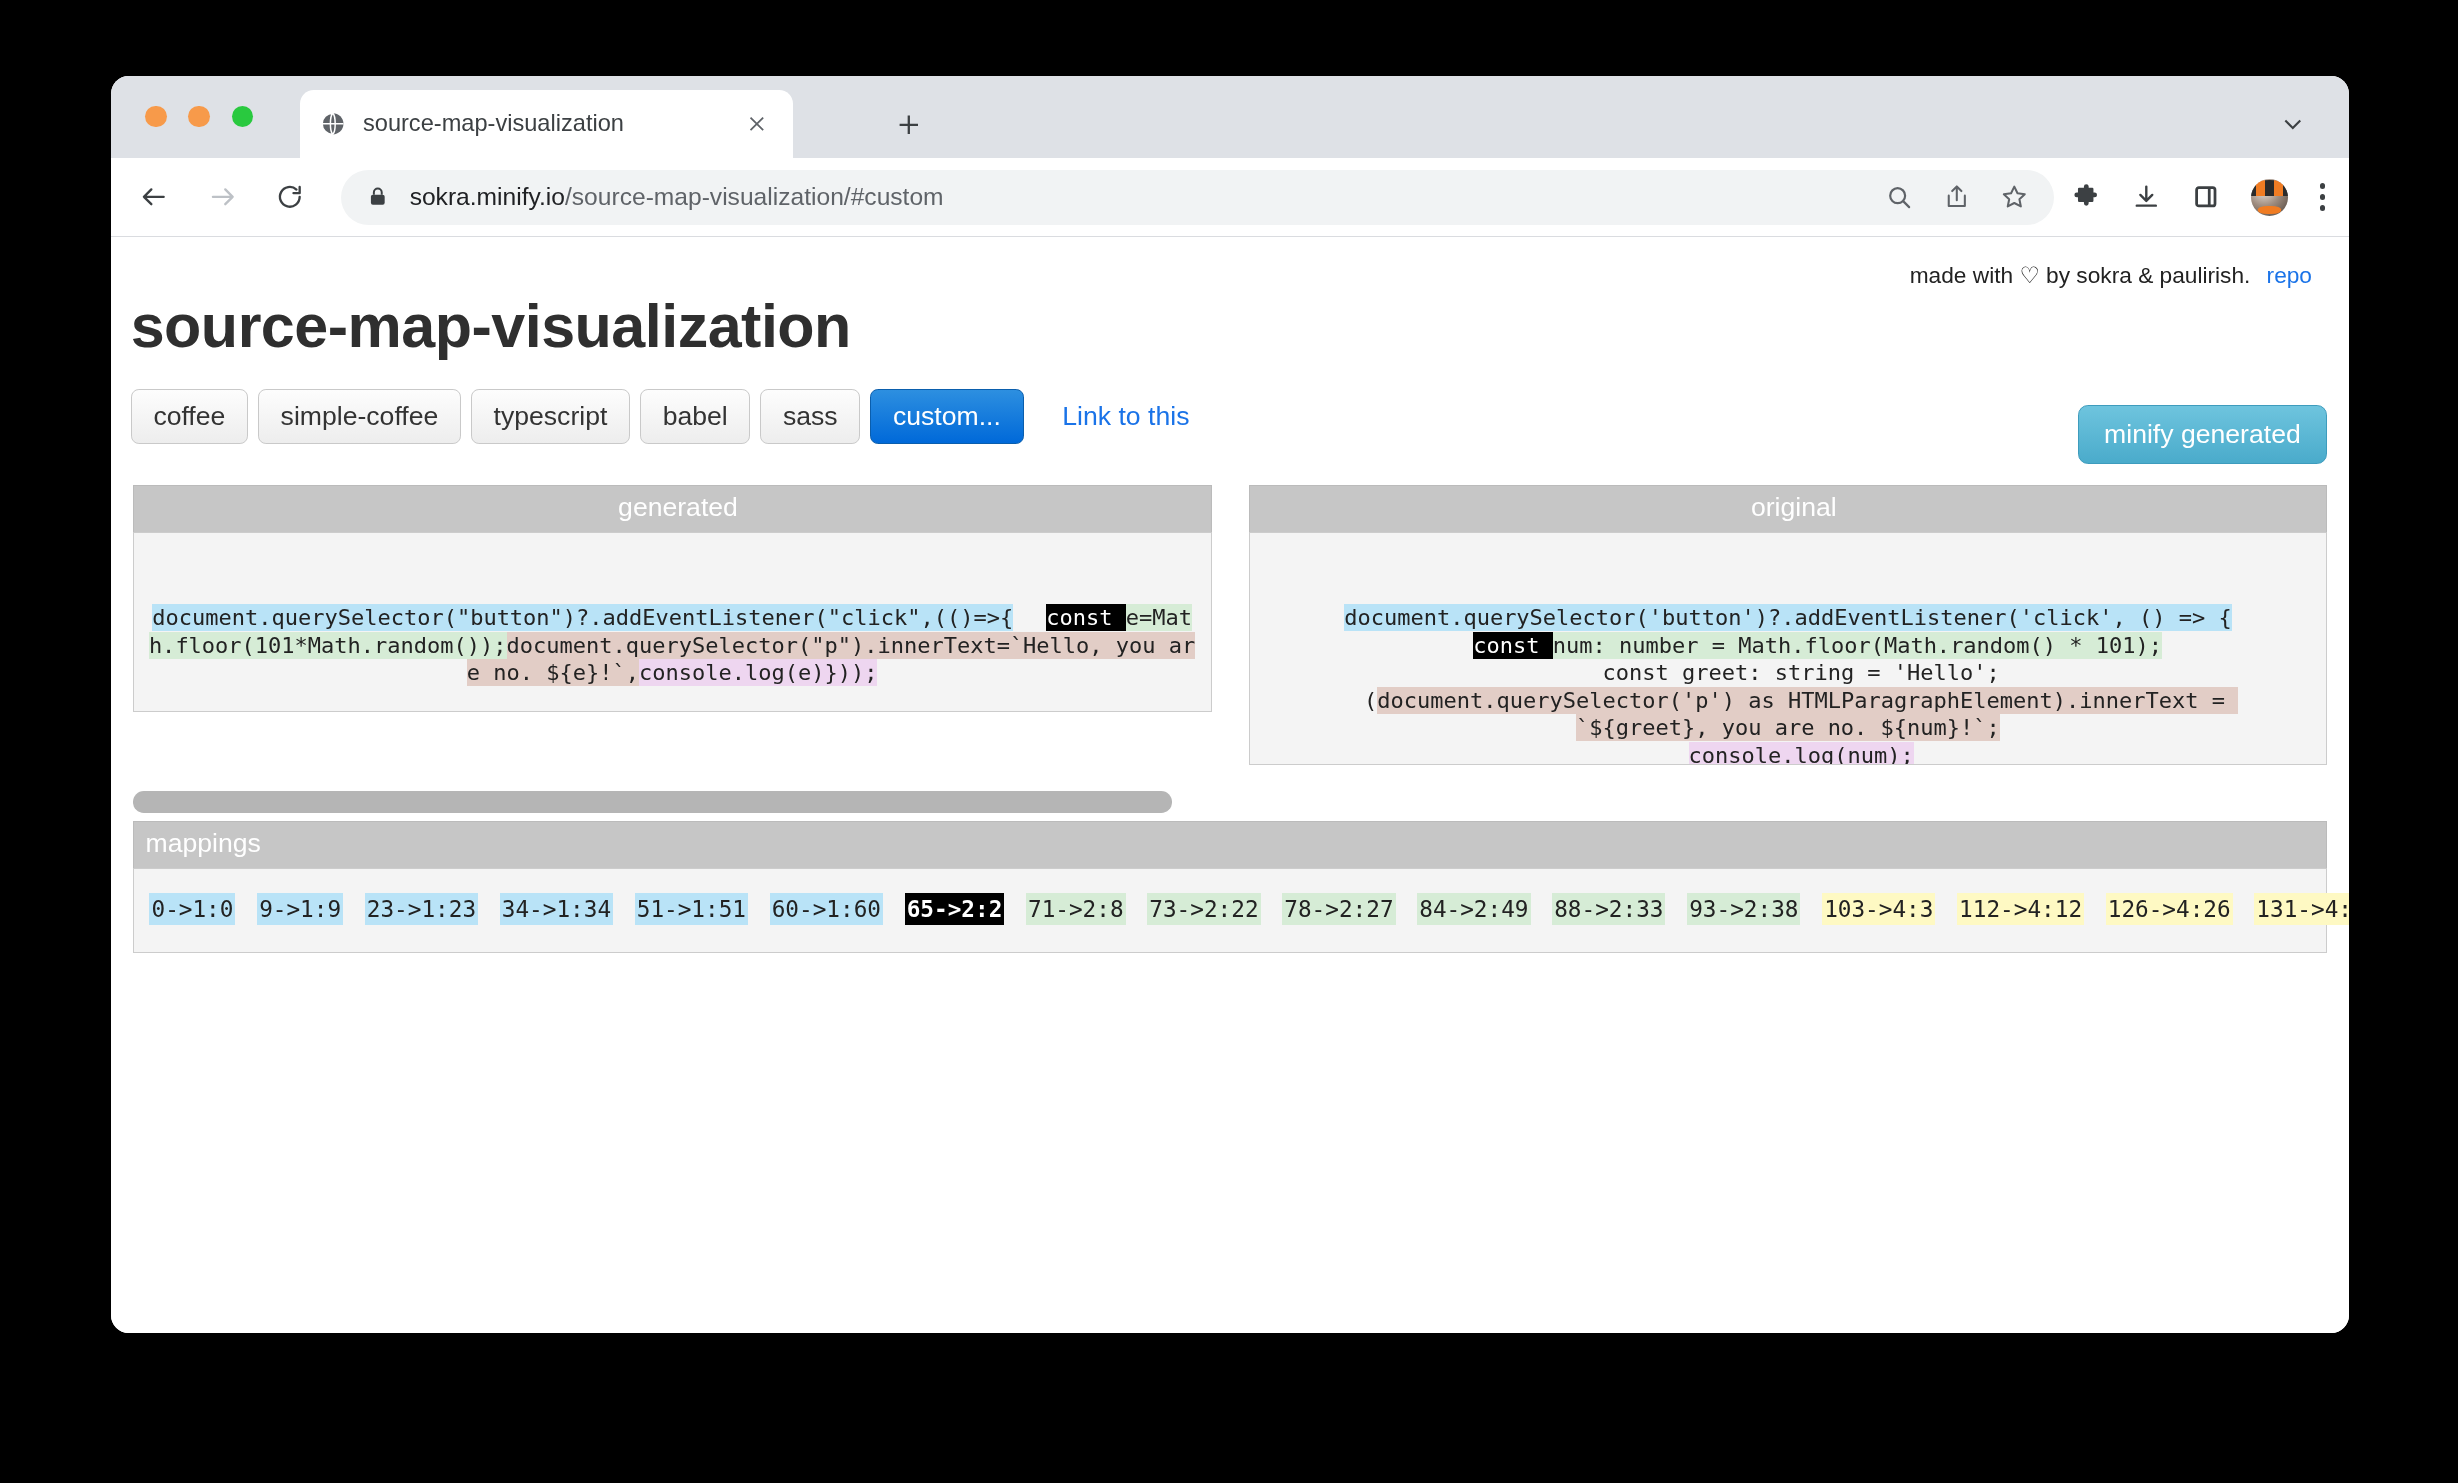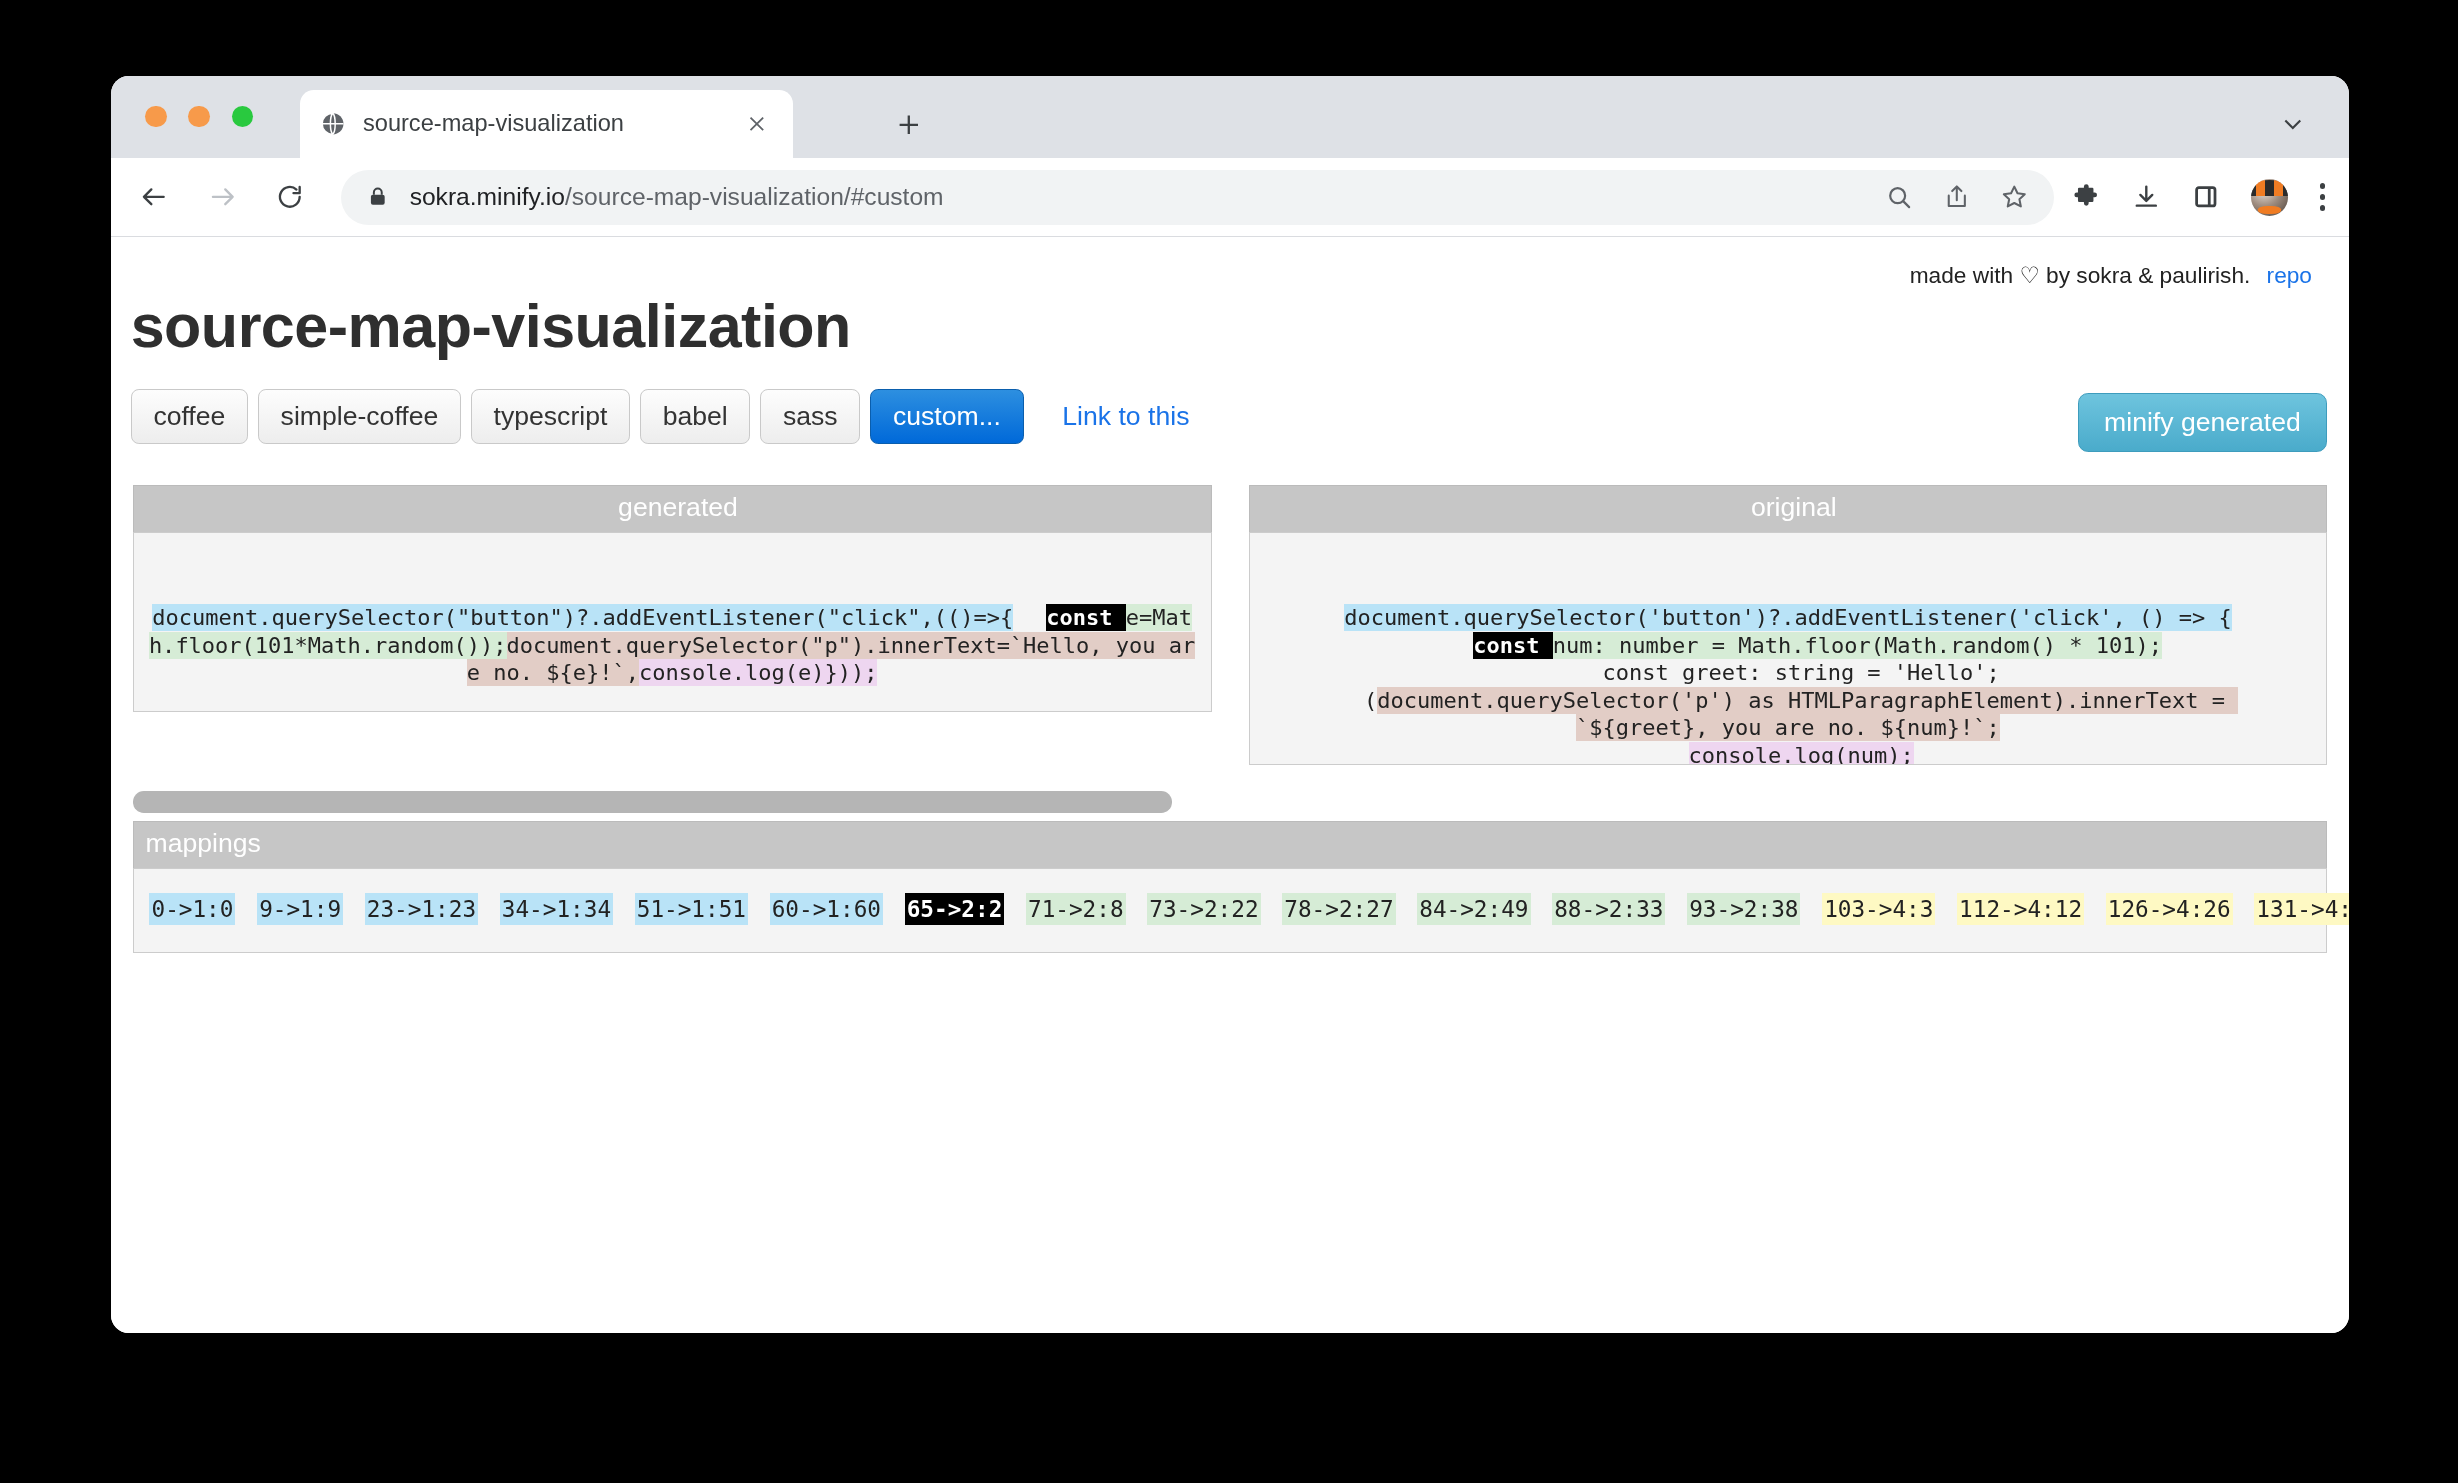--- a/index.html
+++ b/index.html
@@ -188,21 +188,21 @@
   }
   .link-this {
     margin-left: 13.8px;
     font-size: 26.6px;
     color: #1a73e8;
     text-decoration: none;
     cursor: pointer;
   }
   .minify-btn {
     position: absolute;
-    right: 21.7px; top: 4px;
+    right: 21.7px; top: 16px;
     height: 59px;
     padding: 0 25.6px;
     font-size: 26.6px;
     color: #ffffff;
     background: linear-gradient(#6ec4de, #4aabcb);
     border: 1px solid #3e9cbd;
     border-radius: 9.9px;
     display: flex; align-items: center;
     cursor: pointer;
     font-family: "Liberation Sans", sans-serif;
@@ -239,21 +239,21 @@
     word-break: break-all;
   }
   .panel-body.generated { height: 180px; }
   .panel-body.original  { height: 233px; white-space: pre-wrap; word-break: normal; }
 
   .seg { padding: 1px 0; }
   .seg.blue   { background: #b9e3f7; }
   .seg.green  { background: #d6ecd6; }
   .seg.rose   { background: #e2cdc6; }
   .seg.lav    { background: #eed6f0; }
-  .seg.sel    { background: #000000; color: #ffffff; font-weight: bold; margin-left: 33px; }
+  .seg.sel    { background: #000000; color: #ffffff; font-weight: normal; margin-left: 33px; }
   .seg.none   { background: transparent; }
 
   
   .hscroll {
     position: relative;
     margin: 25.6px 21.7px 0 21.7px;
     height: 21.7px;
   }
   .hscroll-thumb {
     position: absolute;

